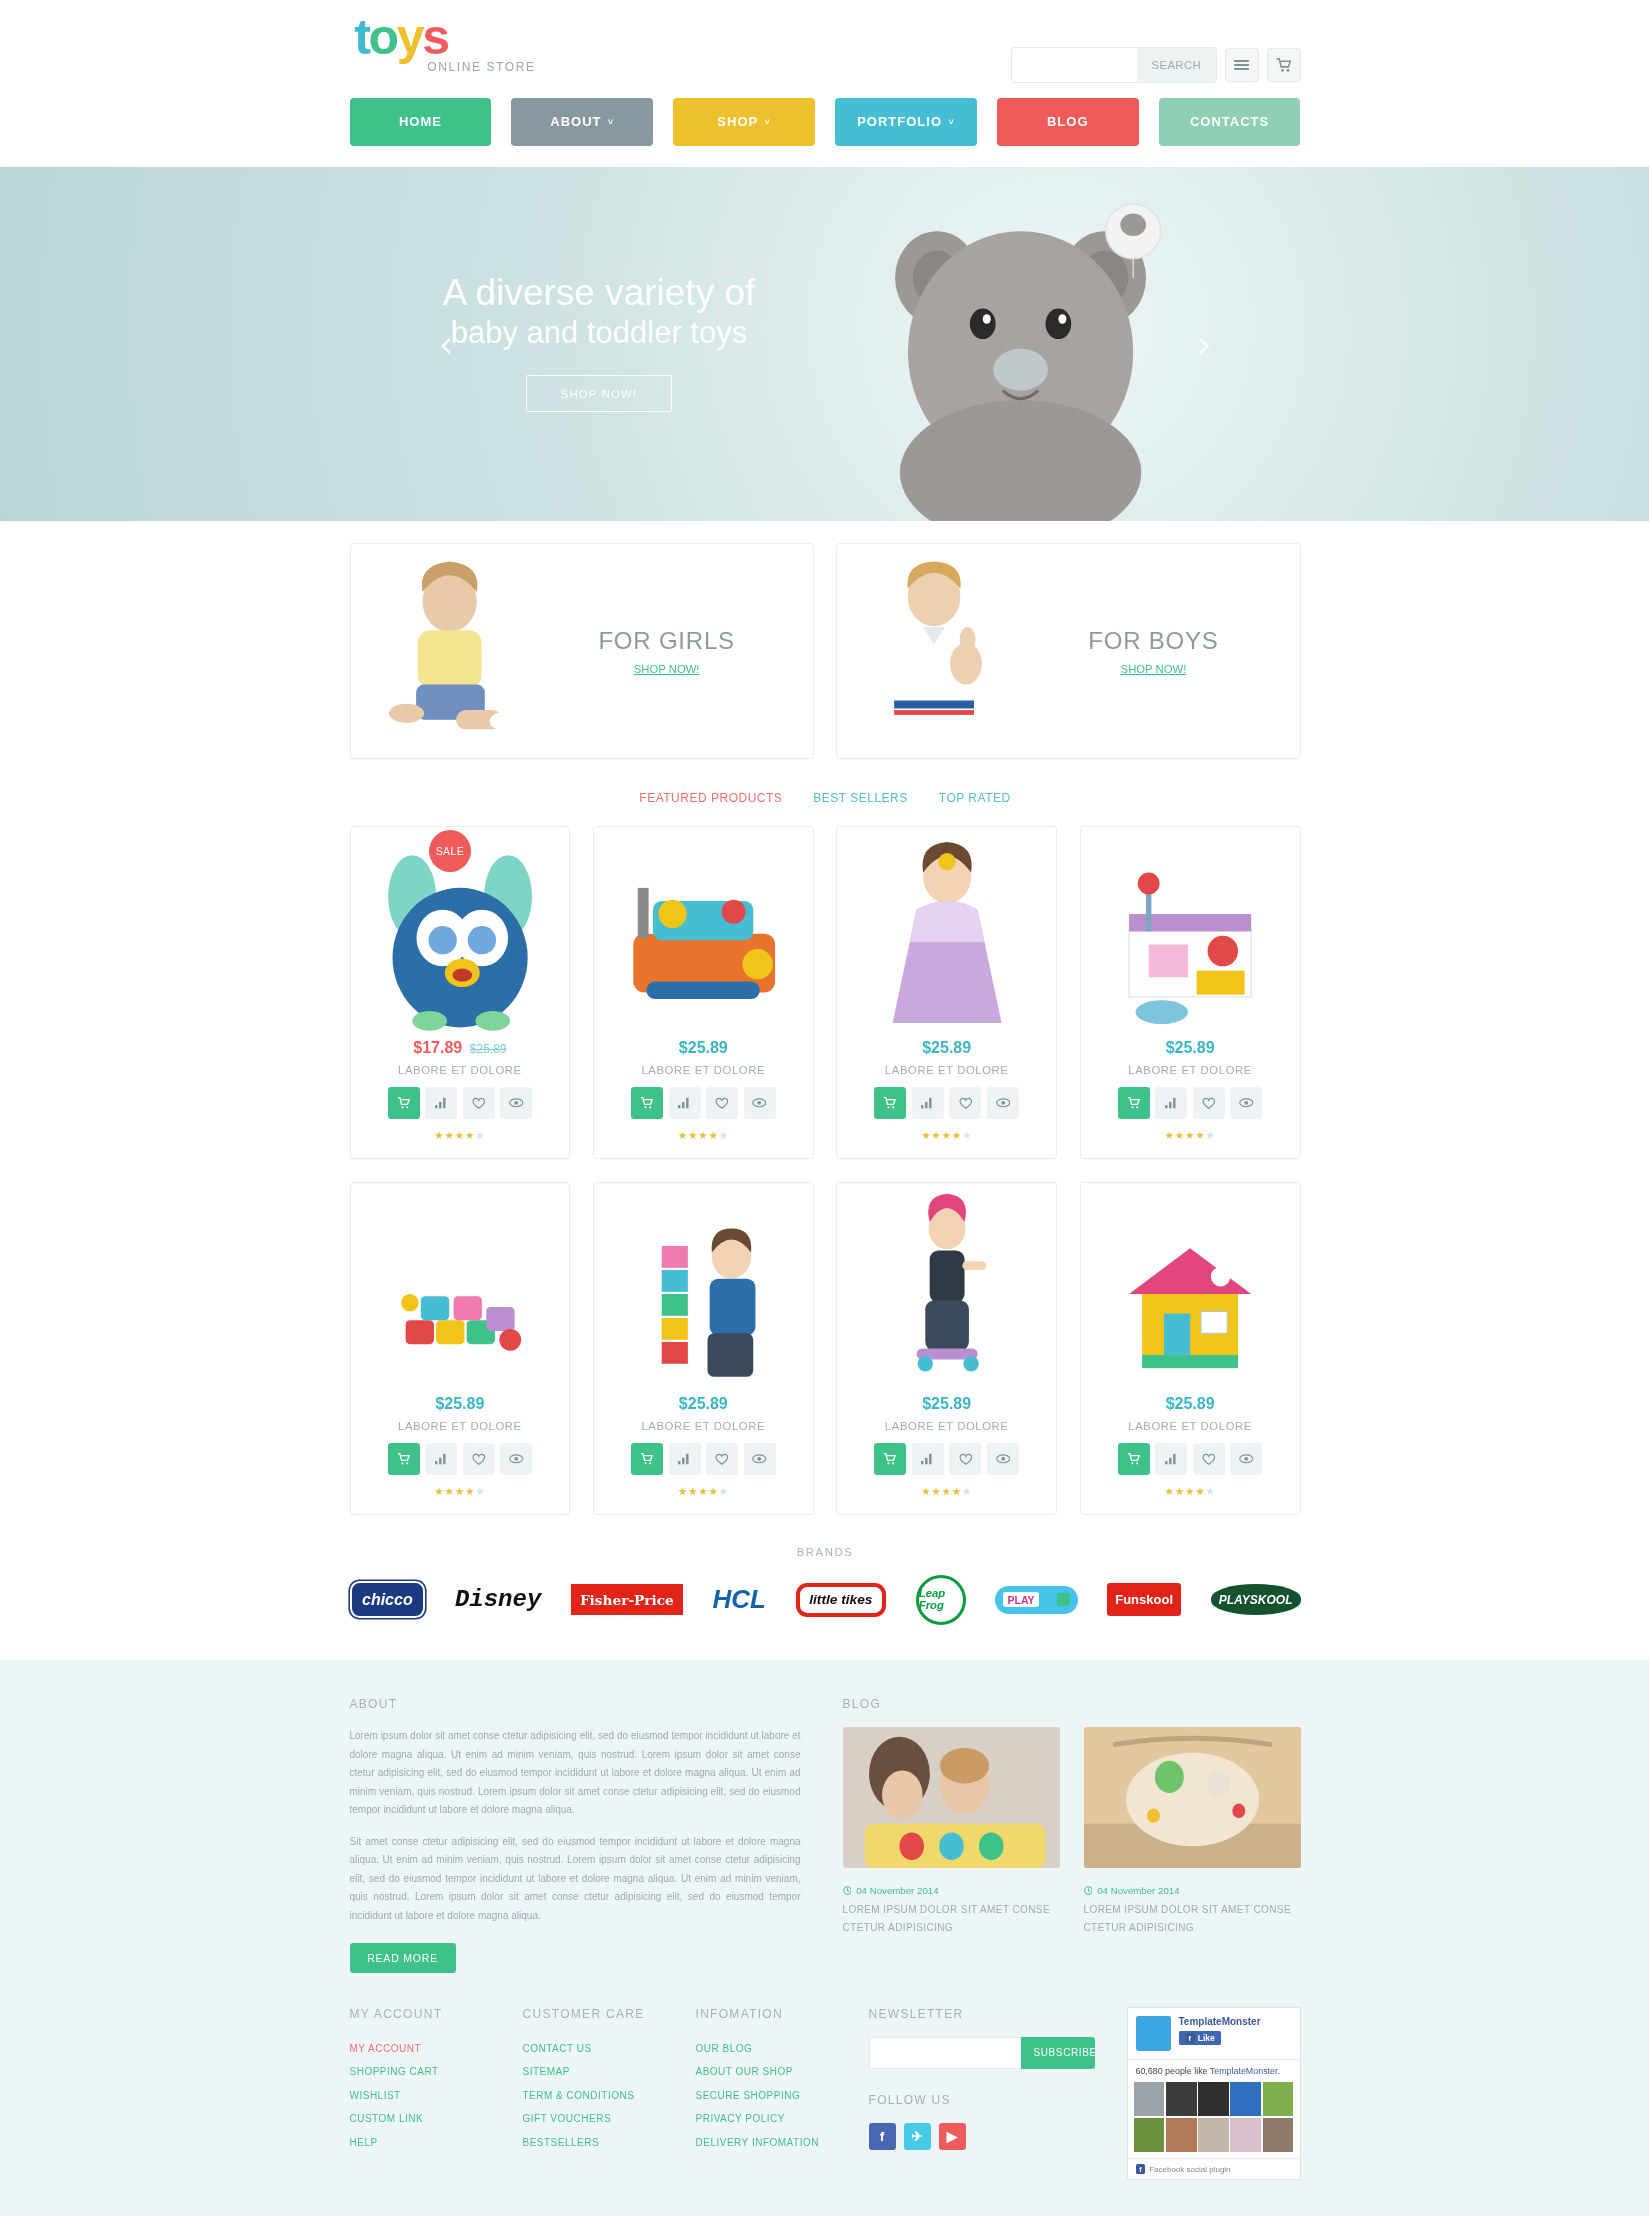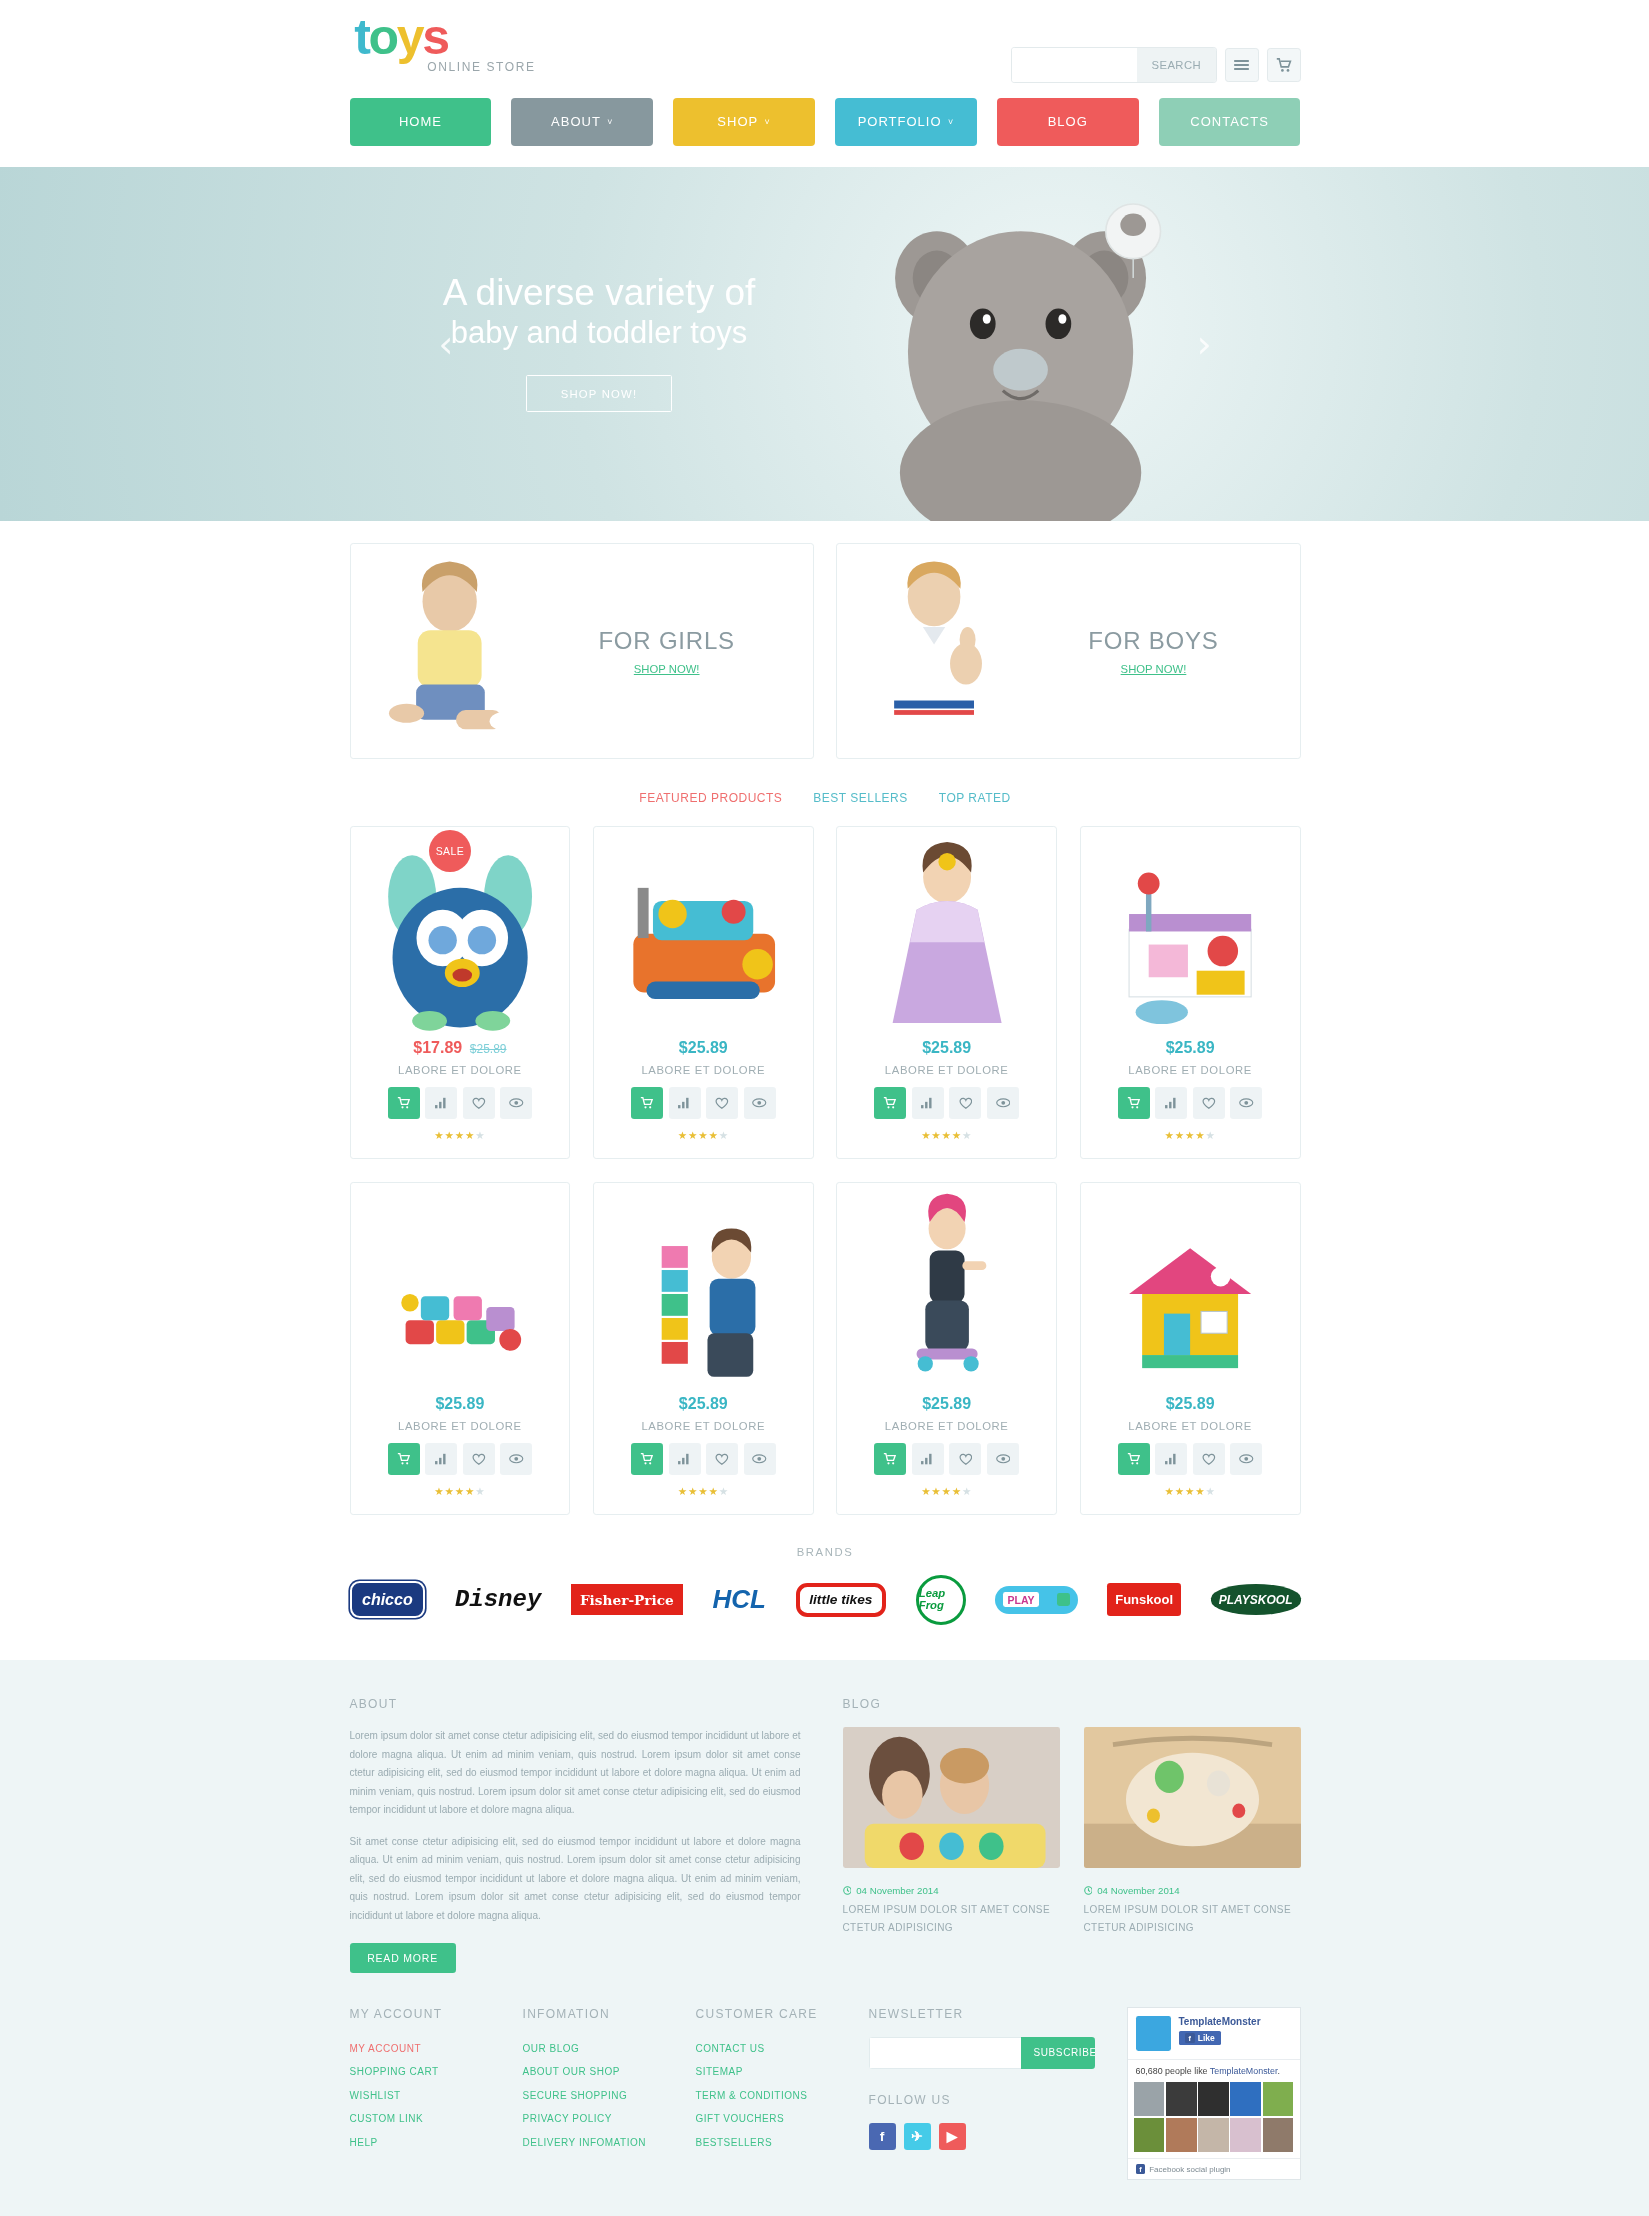--- a/index.html
+++ b/index.html
@@ -23,21 +23,21 @@
   .logo-word .l4 { color:#ef5b5b; }
   .logo-sub { font-size: 12px; letter-spacing: 1.6px; color:#9aa6ab; margin-top:1.6px; margin-left:73px; }
   .header-tools { display:flex; align-items:center; gap:8px; margin-top:31px; }
   .search-form { display:flex; border:0.8px solid #e3eaec; border-radius:3.2px; overflow:hidden; background:#fff; }
   .search-input { width:125px; height:34px; border:0; outline:none; padding:0 8px; font-size:11.3px; background:#fff; }
   .search-btn { height:34px; border:0; background:#eef3f4; color:#9aacb2; font-size:11.3px; padding:0 14.5px; cursor:pointer; letter-spacing:0.4px; }
   .icon-btn { width:34px; height:34px; border:0.8px solid #e3eaec; border-radius:3.2px; background:#f3f7f8; display:flex; align-items:center; justify-content:center; cursor:pointer; }
   .burger span { display:block; width:14.5px; height:2px; background:#7e939a; margin:2px 0; border-radius:0.8px; }
 
   
-  .nav { display:flex; gap:20px; margin-top:14.5px; padding-bottom:21px; }
+  .nav { display:flex; gap:20px; margin-top:14.5px; padding-bottom:21px;font-weight:bold; }
   .nav-item {
     flex:1; height:48px; border-radius:4px; display:flex; align-items:center; justify-content:center;
     color:#fff; font-size:13px; letter-spacing:1px; cursor:pointer; gap:6.4px;
   }
   .chev { font-size:8.9px; }
 
   
   .hero {
     position:relative; height:354px;
     background: radial-gradient(circle at 64% 45%, #eef6f6 0%, #cfe3e3 45%, #b9d6d7 100%);
@@ -734,34 +734,34 @@
       <div id="fcols" style="display:flex; gap:32px;">
           <div class="f-col">
             <div class="f-h">MY ACCOUNT</div>
             <div class="f-link hot">MY ACCOUNT</div>
             <div class="f-link">SHOPPING CART</div>
             <div class="f-link">WISHLIST</div>
             <div class="f-link">CUSTOM LINK</div>
             <div class="f-link">HELP</div>
           </div>
           <div class="f-col">
+            <div class="f-h">CUSTOMER CARE</div>
+            <div class="f-link">CONTACT US</div>
+            <div class="f-link">SITEMAP</div>
+            <div class="f-link">TERM &amp; CONDITIONS</div>
+            <div class="f-link">GIFT VOUCHERS</div>
+            <div class="f-link">BESTSELLERS</div>
+          </div>
+          <div class="f-col">
             <div class="f-h">INFOMATION</div>
             <div class="f-link">OUR BLOG</div>
             <div class="f-link">ABOUT OUR SHOP</div>
             <div class="f-link">SECURE SHOPPING</div>
             <div class="f-link">PRIVACY POLICY</div>
             <div class="f-link">DELIVERY INFOMATION</div>
-          </div>
-          <div class="f-col">
-            <div class="f-h">CUSTOMER CARE</div>
-            <div class="f-link">CONTACT US</div>
-            <div class="f-link">SITEMAP</div>
-            <div class="f-link">TERM &amp; CONDITIONS</div>
-            <div class="f-link">GIFT VOUCHERS</div>
-            <div class="f-link">BESTSELLERS</div>
           </div>
         </div>
       <div class="f-news">
         <div class="f-h">NEWSLETTER</div>
         <div class="news-form">
           <input class="news-input" style="">
           <button class="news-btn">SUBSCRIBE</button>
         </div>
         <div class="f-h" style="margin-top:24px;">FOLLOW US</div>
         <div class="socials" id="socials">

